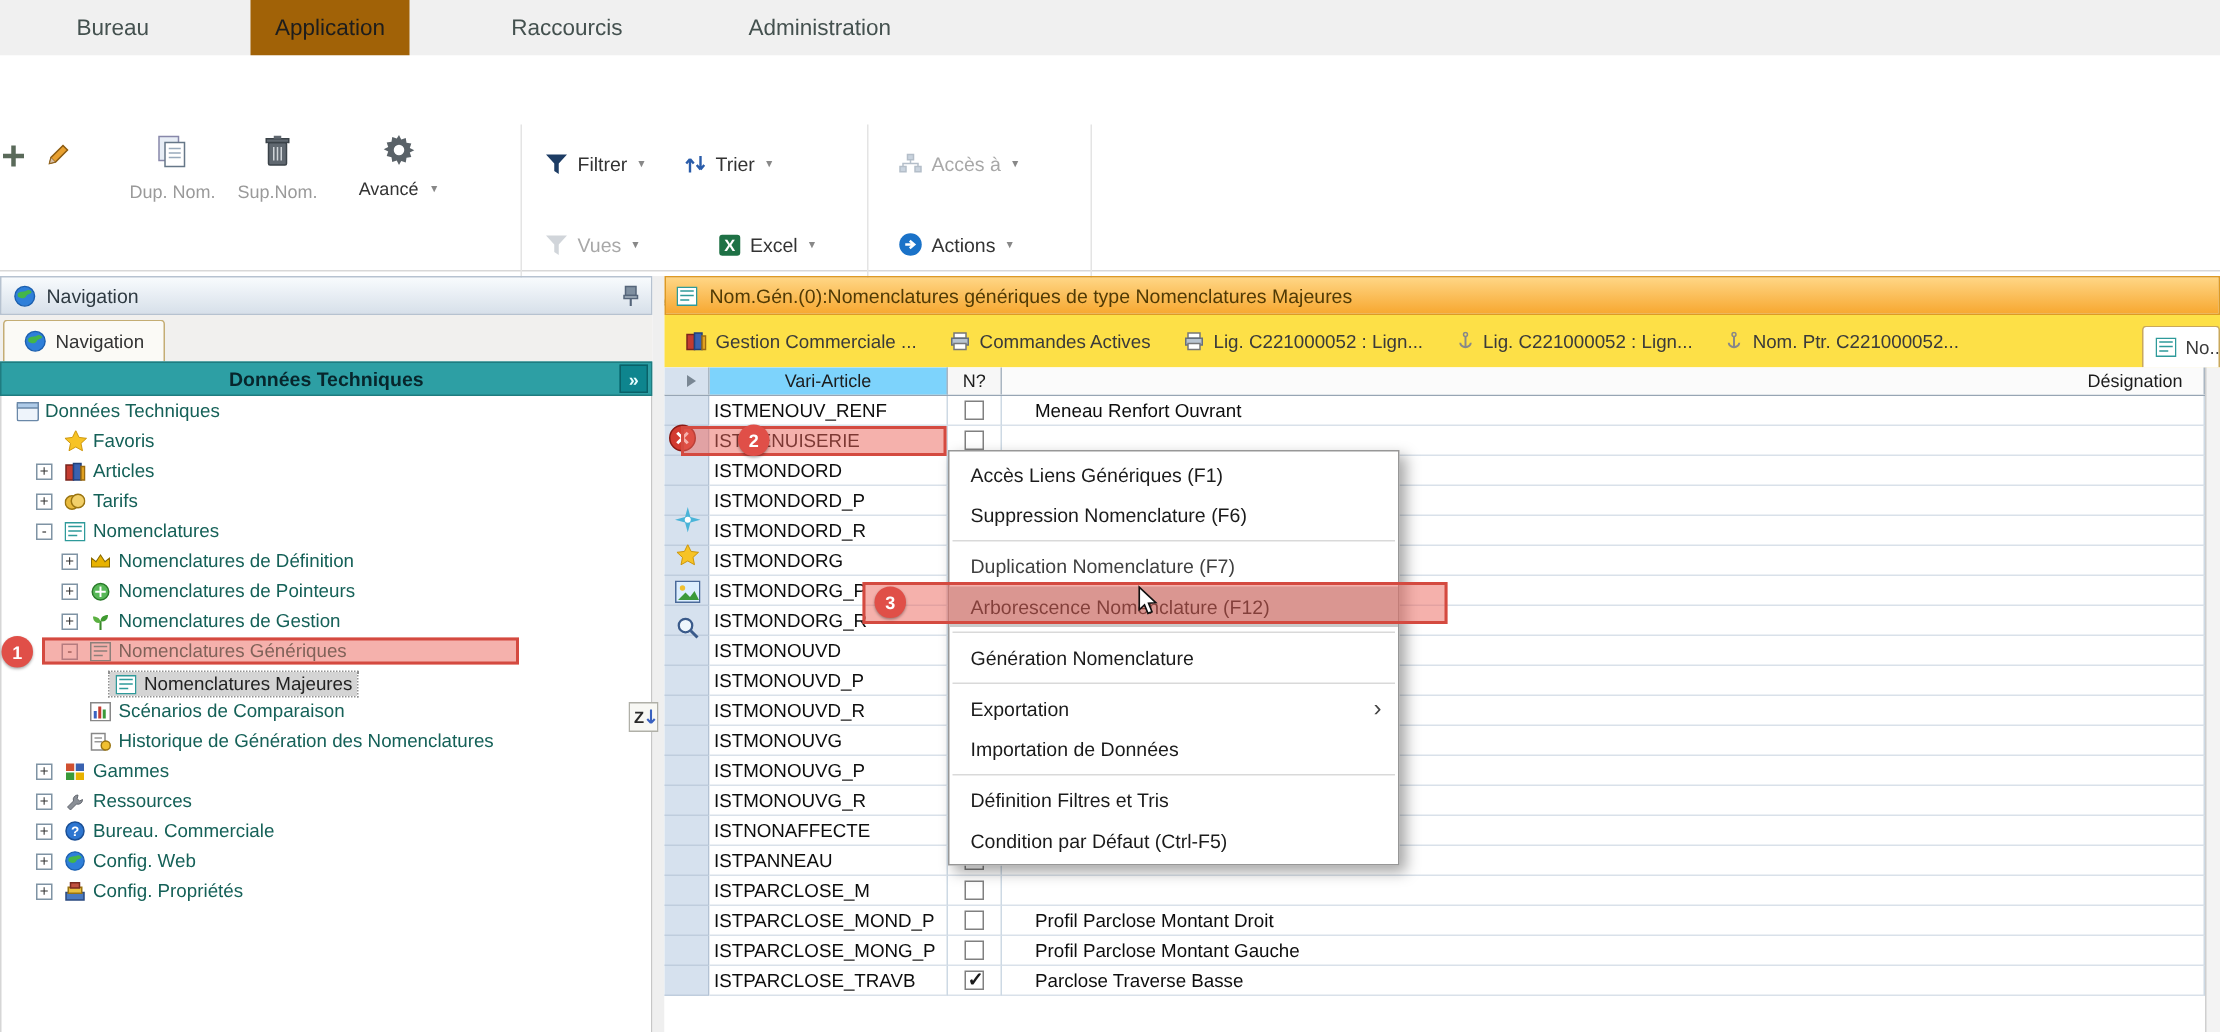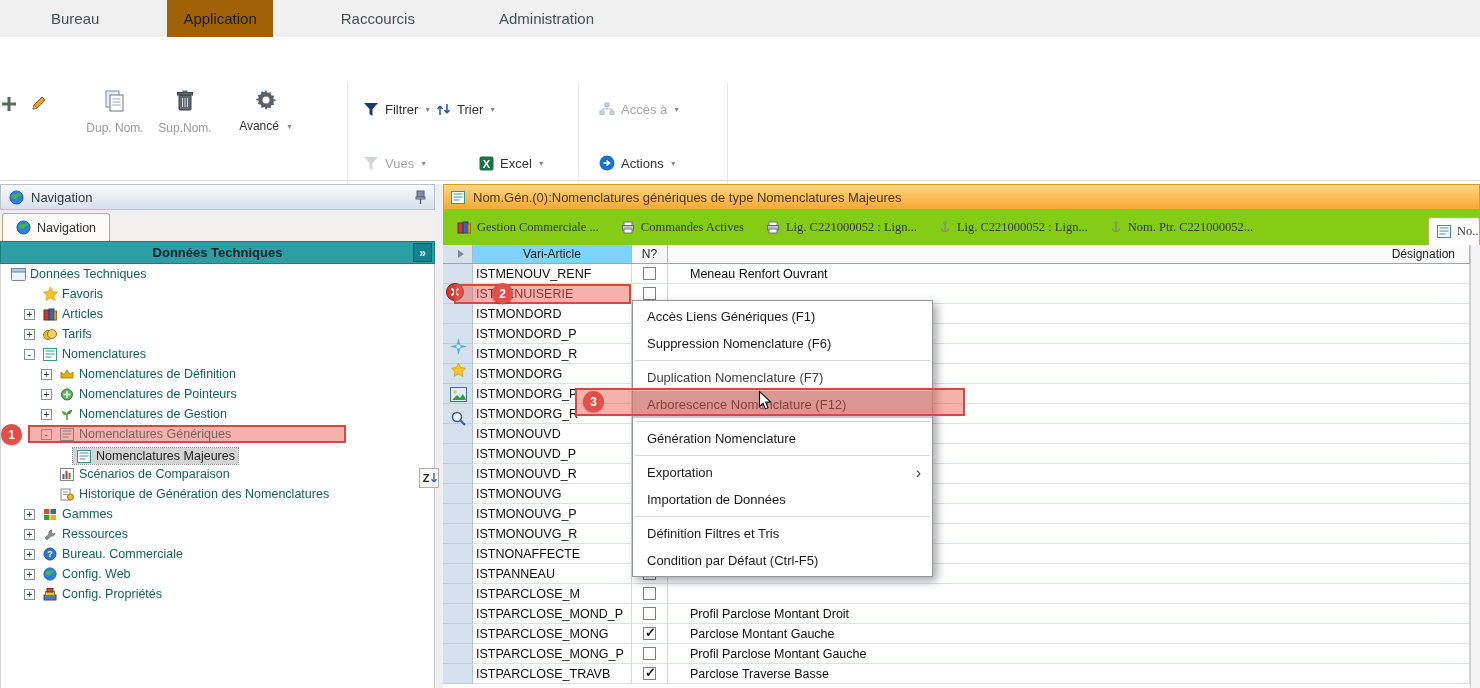--- a/index.html
+++ b/index.html
@@ -35,21 +35,21 @@
   .titem{height:20px;display:flex;align-items:center;font-size:12.5px;color:#156158;}
   .expander{width:11px;height:11px;border:1px solid #7f93a4;background:#fff;color:#333;font-size:10px;line-height:9px;display:flex;align-items:center;justify-content:center;margin-right:4px;flex:0 0 auto;}
   .expspace{width:15px;flex:0 0 auto;}
   .twrap{display:flex;align-items:center;gap:4px;padding:1px 3px;white-space:nowrap;}
   .twrap.selected{background:#d4d4d4;outline:1px dotted #909090;color:#222;}
   .ticon{display:flex;align-items:center;justify-content:center;width:16px;flex:0 0 auto;}
   .splitter{position:absolute;left:435px;top:184px;width:8px;height:504px;background:#efefef;}
 
   
   .main-header{position:absolute;left:443px;top:184px;width:1037px;height:26px;background:linear-gradient(#ffd685,#f7a831);border:1px solid #dd9a25;display:flex;align-items:center;gap:8px;padding:0 7px;font-size:13px;color:#503a05;}
-  .doc-tabstrip{position:absolute;left:443px;top:210px;width:1037px;height:35px;background:#84cc16;display:flex;align-items:center;padding-left:3px;font-family:Liberation Serif, serif;}
+  .doc-tabstrip{position:absolute;left:443px;top:210px;width:1037px;height:35px;background:#fde047;display:flex;align-items:center;padding-left:3px;}
   .doctab{display:flex;align-items:center;gap:6px;padding:0 11px;font-size:12.5px;color:#3a3a3a;height:35px;white-space:nowrap;}
   .doctab.active{position:absolute;right:0;top:7px;height:28px;background:#fff;border:1px solid #c9a85c;border-bottom:none;border-radius:3px 3px 0 0;padding:0 8px;width:52px;overflow:hidden;}
 
   
   .grid{position:absolute;left:443px;top:245px;width:1027px;height:443px;background:#fff;}
   .ghead{display:flex;height:19px;border-bottom:1px solid #97a5b4;}
   .gh{display:flex;align-items:center;justify-content:center;font-size:12px;color:#1c1c1c;border-right:1px solid #aab6c2;background:#f7f7f7;}
   .gh.corner{width:30px;background:#d6e1ee;position:relative;}
   .gh.corner::after{content:"";position:absolute;right:8px;top:5px;border-left:6px solid #7a8794;border-top:4px solid transparent;border-bottom:4px solid transparent;}
   .gh.vari{width:159px;background:#7dd3fc;}
@@ -148,21 +148,21 @@
 
   <div class="smbtn" style="left:363px;top:60px">
     <span style="display: inline-flex; align-items: center;">
         <svg width="16" height="15">
           <path d="M1 1h14l-5.5 6v7l-3-2V7z" fill="#1d3c64"></path>
         </svg>
       </span>
     <span>Filtrer</span>
     <span class="arr">▼</span>
   </div>
-  <div class="smbtn" style="left:436px;top:60px">
+  <div class="smbtn" style="left:456px;top:60px">
     <span style="display: inline-flex; align-items: center;">
         <svg width="15" height="15">
           <path d="M4 13V4M4 4L1.5 7M4 4l2.5 3" stroke="#2a5caa" stroke-width="1.6" fill="none"></path>
           <path d="M11 2v9m0 0l-2.5-3m2.5 3l2.5-3" stroke="#2a5caa" stroke-width="1.6" fill="none"></path>
         </svg>
       </span>
     <span>Trier</span>
     <span class="arr">▼</span>
   </div>
   <div class="smbtn disabled" style="left:363px;top:114px">
@@ -688,28 +688,20 @@
       <div class="grow">
         <div class="gc selc"></div>
         <div class="gc vari">ISTPARCLOSE_MOND_P</div>
         <div class="gc nq">
           <span class="cb"></span>
         </div>
         <div class="gc desig">Profil Parclose Montant Droit</div>
       </div>
       <div class="grow">
         <div class="gc selc"></div>
-        <div class="gc vari">ISTPARCLOSE_MONG</div>
-        <div class="gc nq">
-          <span class="cb checked"></span>
-        </div>
-        <div class="gc desig">Parclose Montant Gauche</div>
-      </div>
-      <div class="grow">
-        <div class="gc selc"></div>
         <div class="gc vari">ISTPARCLOSE_MONG_P</div>
         <div class="gc nq">
           <span class="cb"></span>
         </div>
         <div class="gc desig">Profil Parclose Montant Gauche</div>
       </div>
       <div class="grow">
         <div class="gc selc"></div>
         <div class="gc vari">ISTPARCLOSE_TRAVB</div>
         <div class="gc nq">

